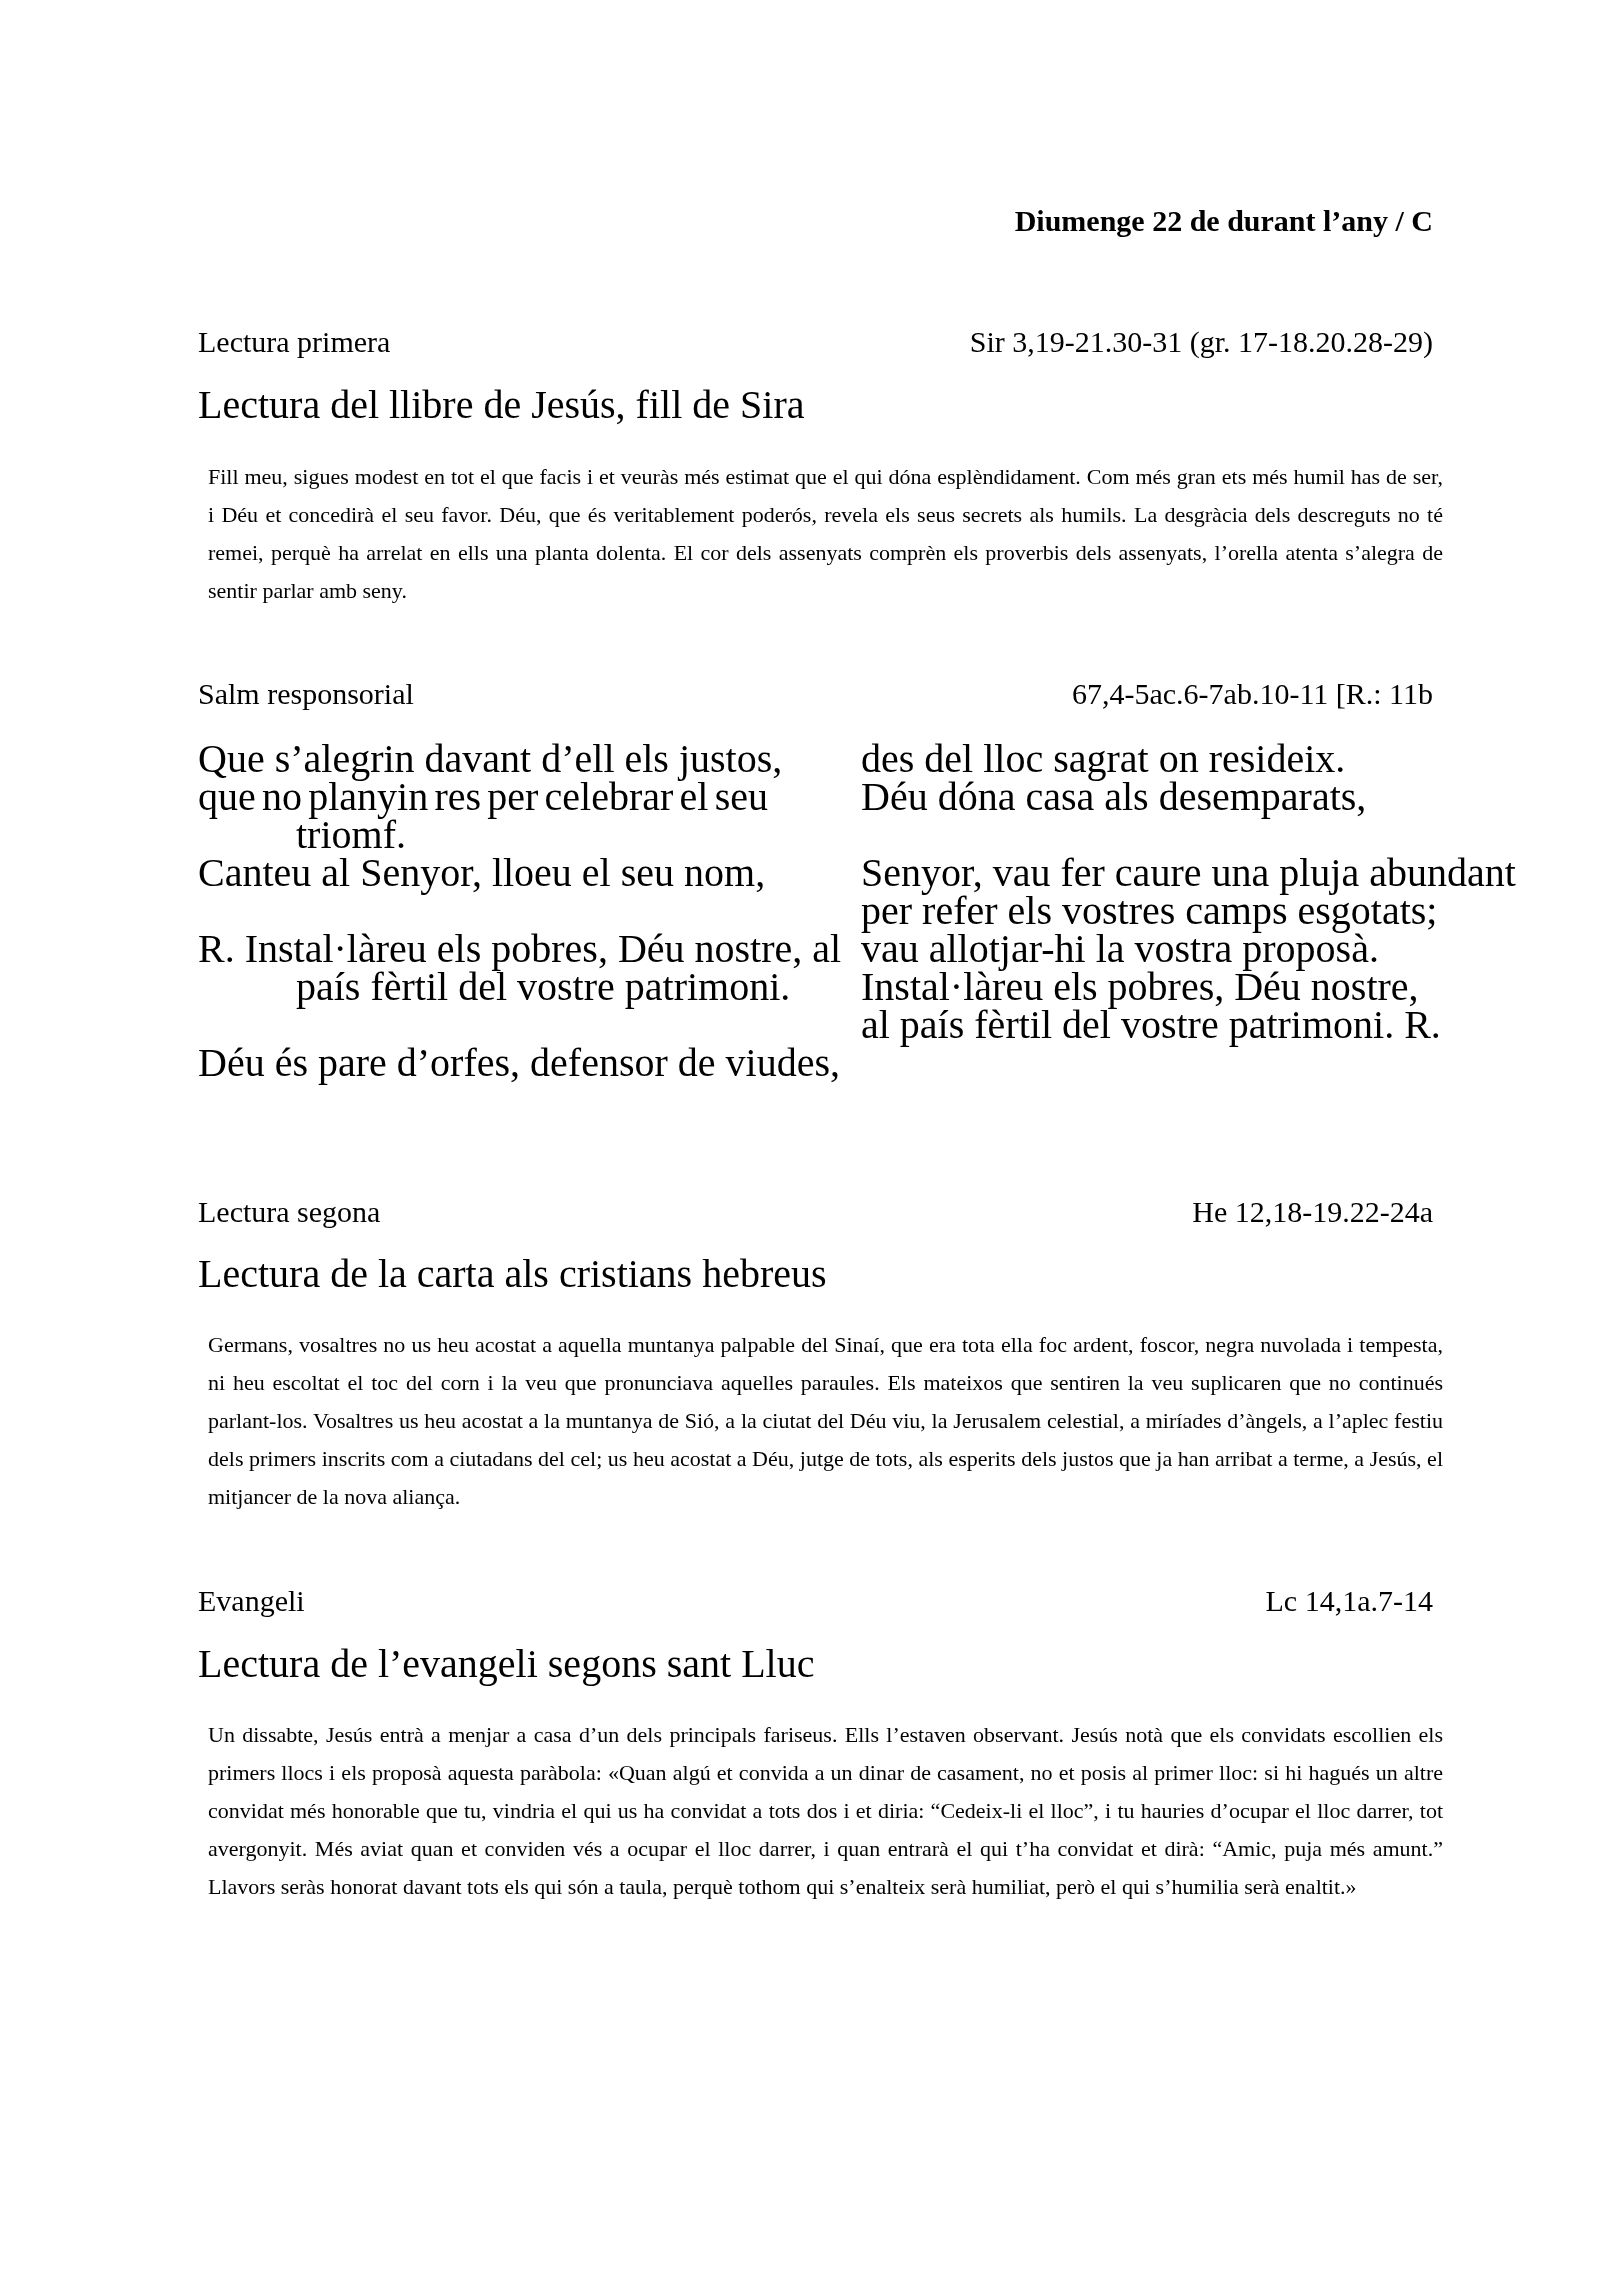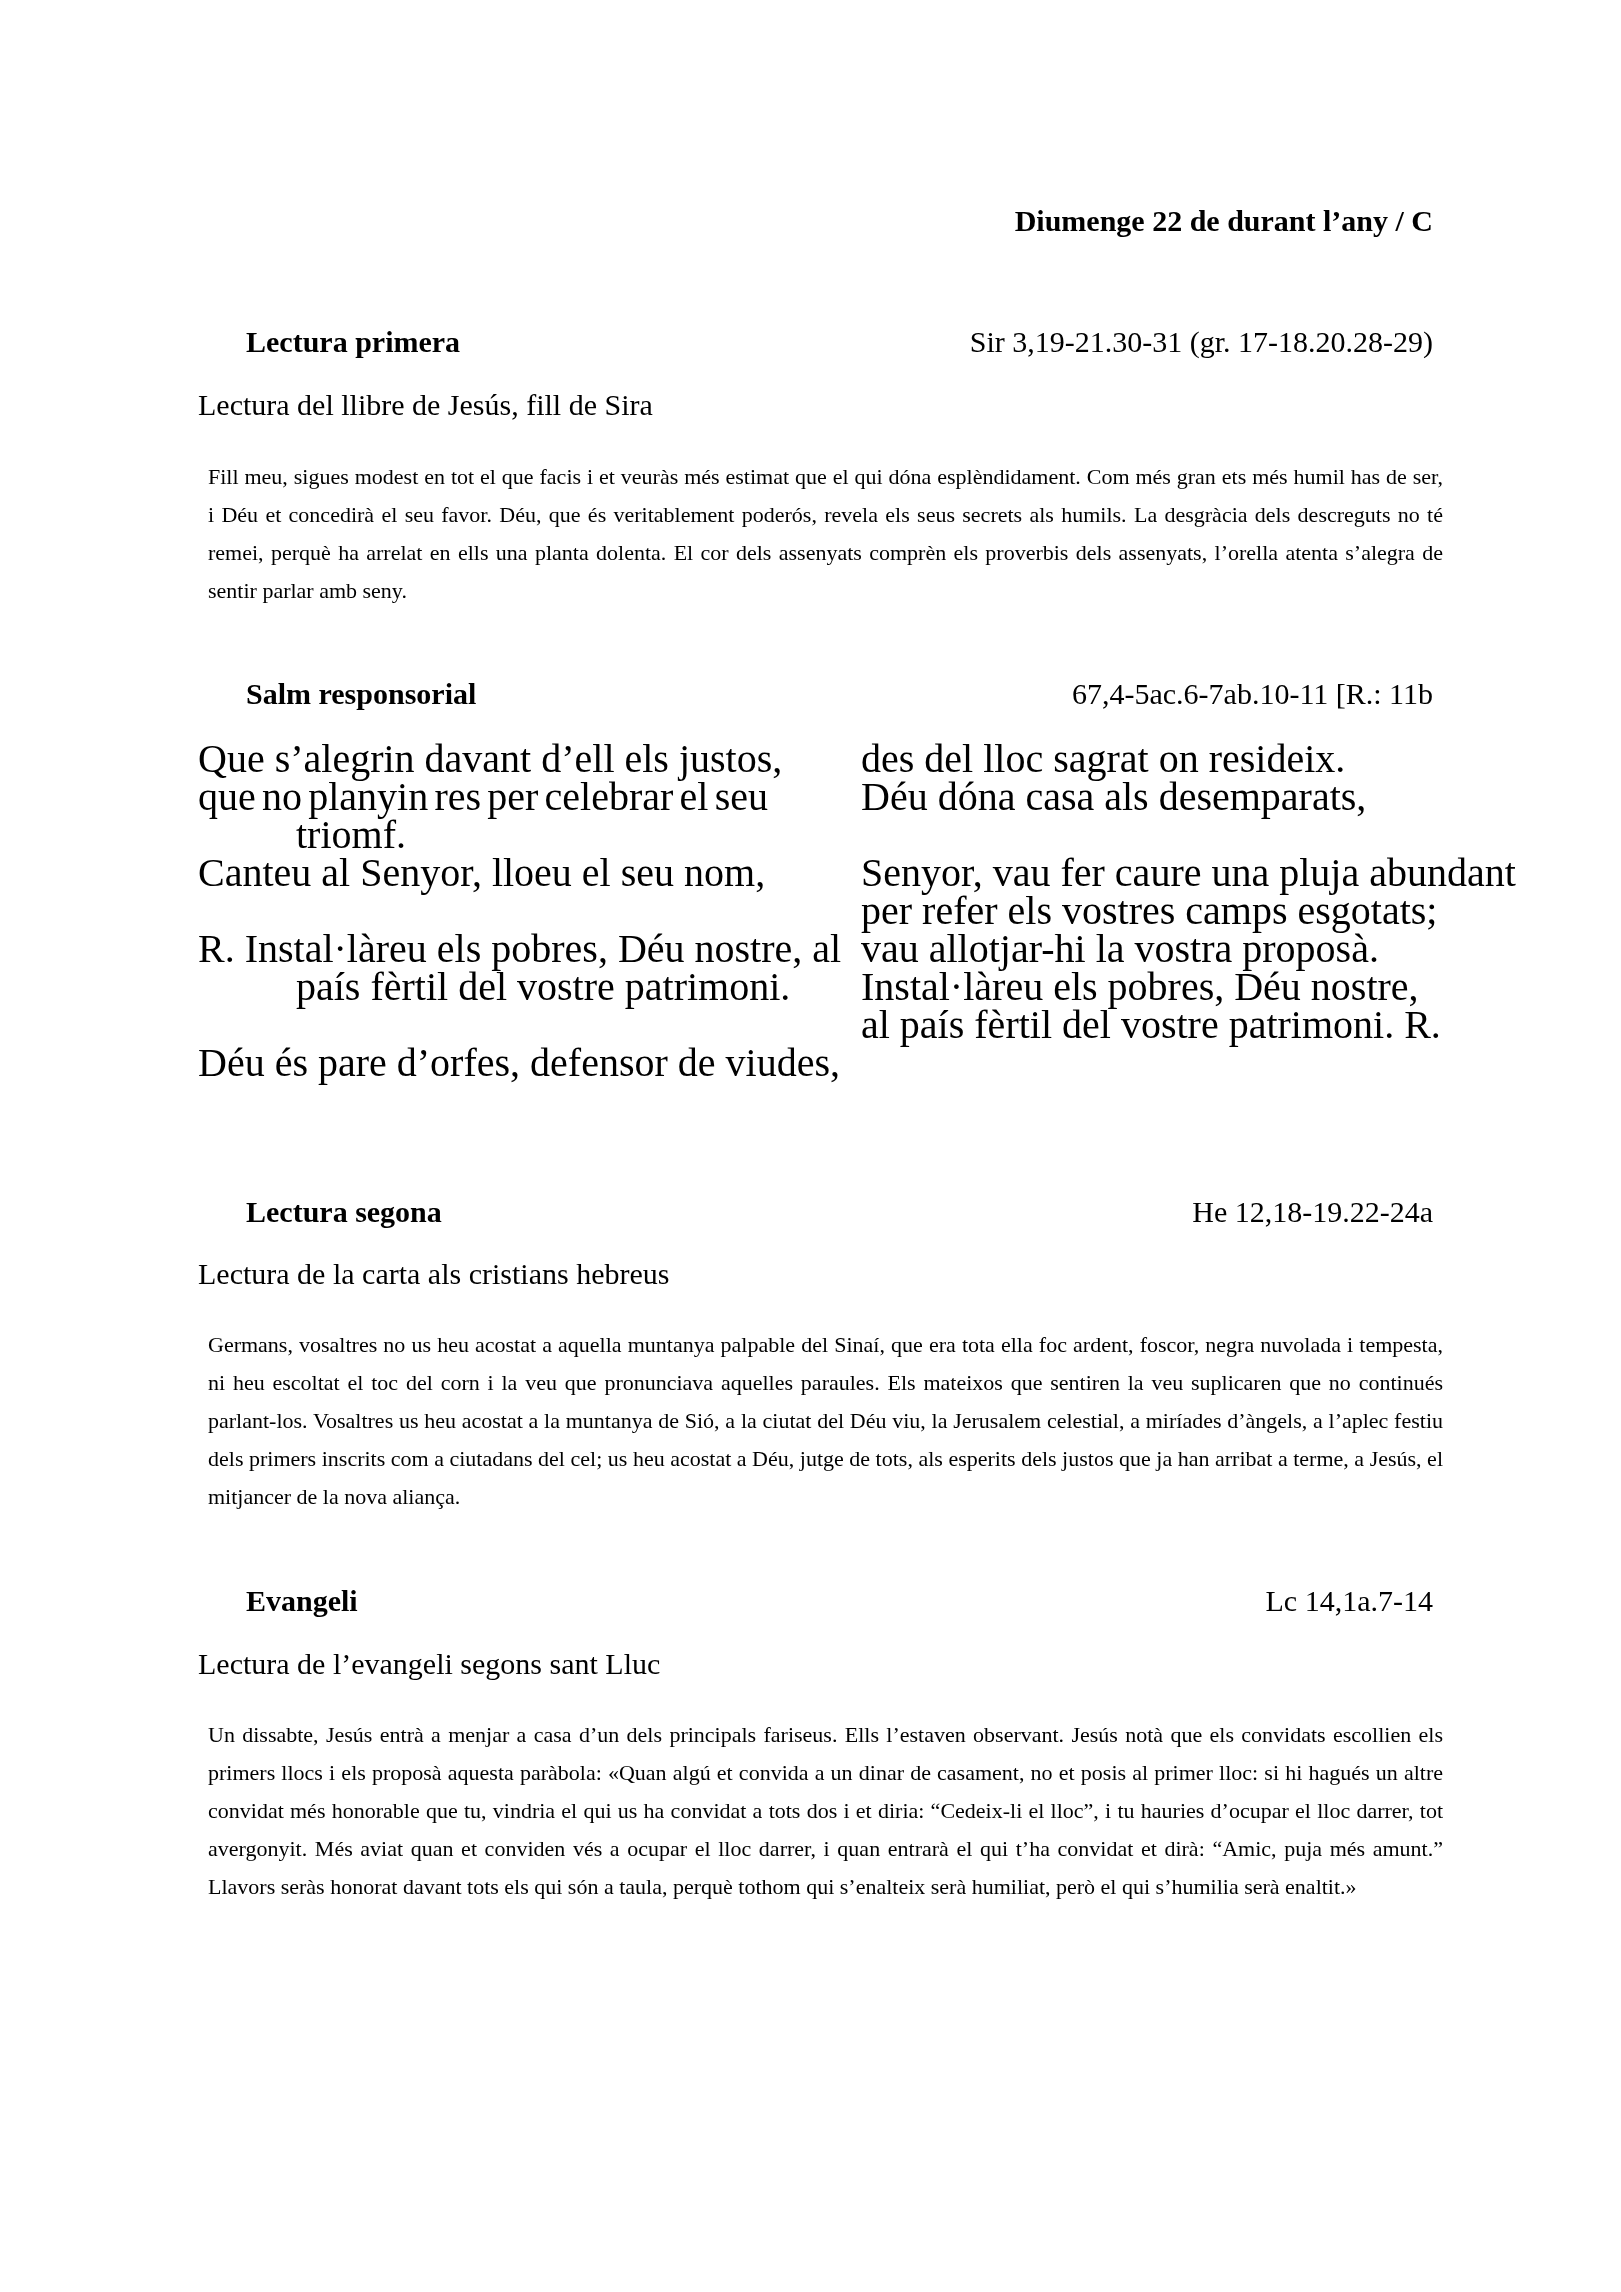--- a/index.html
+++ b/index.html
@@ -34,27 +34,26 @@
   .section-head {
     position: absolute;
     left: 0;
     width: 1235px;
     display: flex;
     justify-content: space-between;
     font-size: 30px;
     line-height: 37px;
   }
   .section-head .label {
-    font-weight: bold;
-    margin-left: 48px;
+    font-weight: normal;
   }
   .subtitle {
     position: absolute;
     left: 0;
-    font-size: 30px;
+    font-size: 40px;
     line-height: 37px;
   }
   .para {
     position: absolute;
     left: 0;
     width: 1235px;
     font-size: 22px;
     line-height: 38px;
     text-align: justify;
     margin: 10px;

